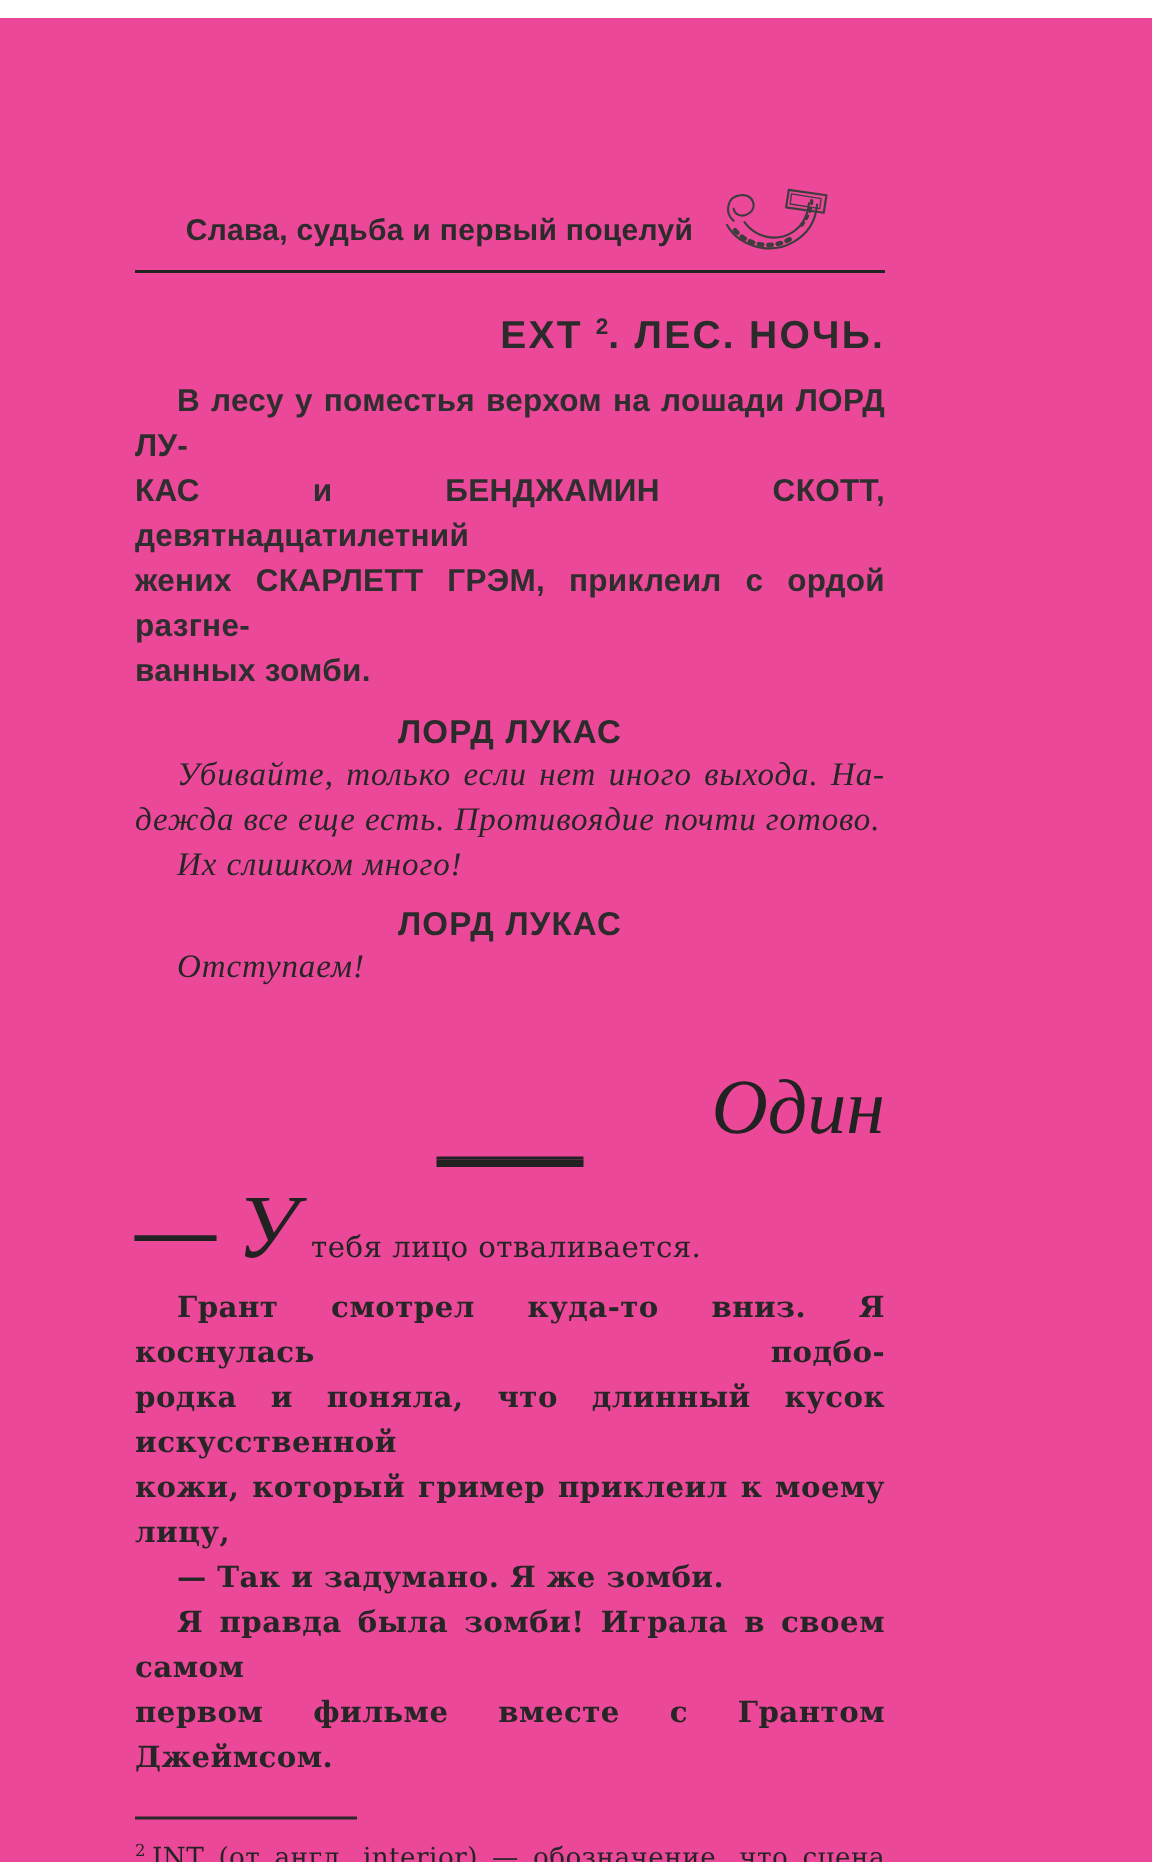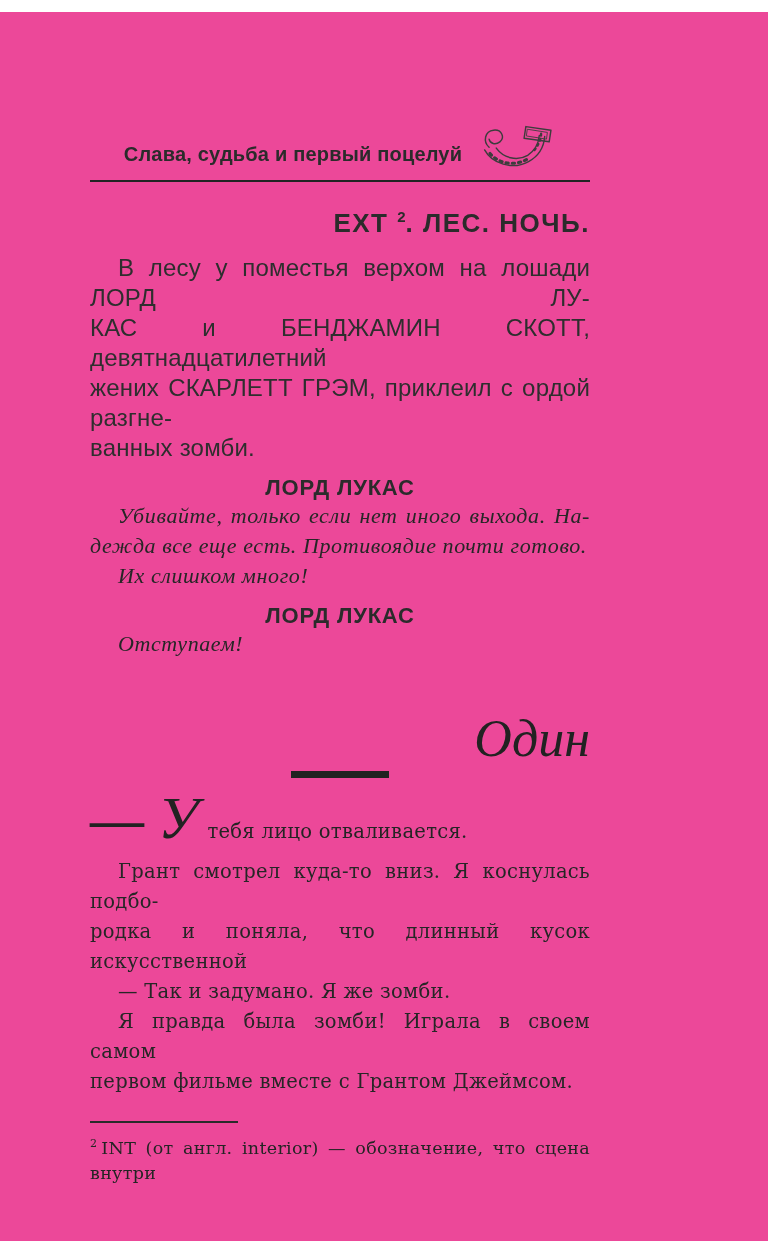--- a/index.html
+++ b/index.html
@@ -47,24 +47,25 @@
     font-size: 26px;
     letter-spacing: 1.5px;
     color: #2b2b2b;
   }
   .scene-heading sup { font-size: 15px; letter-spacing: 0; }
 
   
   .scene-desc {
     margin-top: 14px;
     font-family: "Liberation Sans", sans-serif;
-    font-size: 24px;
+    font-size: 21px;
     line-height: 30px;
     letter-spacing: 0.2px;
     color: #2e2e2e;
+    font-weight: bold;
   }
 
   
   .character {
     margin-top: 12px;
     text-align: center;
     font-family: "Liberation Sans", sans-serif;
     font-weight: 700;
     font-size: 22px;
     letter-spacing: 0.8px;
@@ -114,21 +115,21 @@
   .op-initial {
     font-family: "Liberation Serif", serif;
     font-style: italic;
     font-size: 60px;
     margin-right: 9px;
     color: #222222;
   }
   .op-rest { font-size: 19.5px; letter-spacing: 0.3px; text-align: center; }
 
   
-  .body-p { font-size: 19.5px; line-height: 30px; letter-spacing: 0.3px; color: #262626; }
+  .body-p { font-size: 19.5px; line-height: 30px; letter-spacing: 0.3px; color: #262626; font-weight: bold; }
 
   
   .footnote { margin-top: 24px; }
   .fn-rule { width: 148px; border-top: 2px solid #2a2a2a; height: 0; }
   .fn-text { margin-top: 8px; font-size: 17.5px; line-height: 25px; letter-spacing: 0.3px; }
   .fn-just { text-align: justify; text-align-last: justify; }
   .fn-text sup { font-size: 11px; margin-right: 4px; }
 </style>
 </head>
 <body>
@@ -186,20 +187,21 @@
     <div class="chapter-underline"></div>
   </div>
 
   <div class="opening">
     <span class="op-dash">—</span><span class="op-initial">У</span><span class="op-rest">тебя лицо отваливается.</span>
   </div>
 
   <div class="body-p indent">
       <div class="tline">Грант смотрел куда-то вниз. Я коснулась подбо-</div>
       <div class="tline">родка и поняла, что длинный кусок искусственной</div>
+      <div class="tline">кожи, который гример приклеил к моему лицу,</div>
     </div>
   <div class="body-p indent">
       <div class="tline">— Так и задумано. Я же зомби.</div>
     </div>
   <div class="body-p indent">
       <div class="tline">Я правда была зомби! Играла в своем самом</div>
       <div class="tline">первом фильме вместе с Грантом Джеймсом.</div>
     </div>
 
   <div class="footnote">

